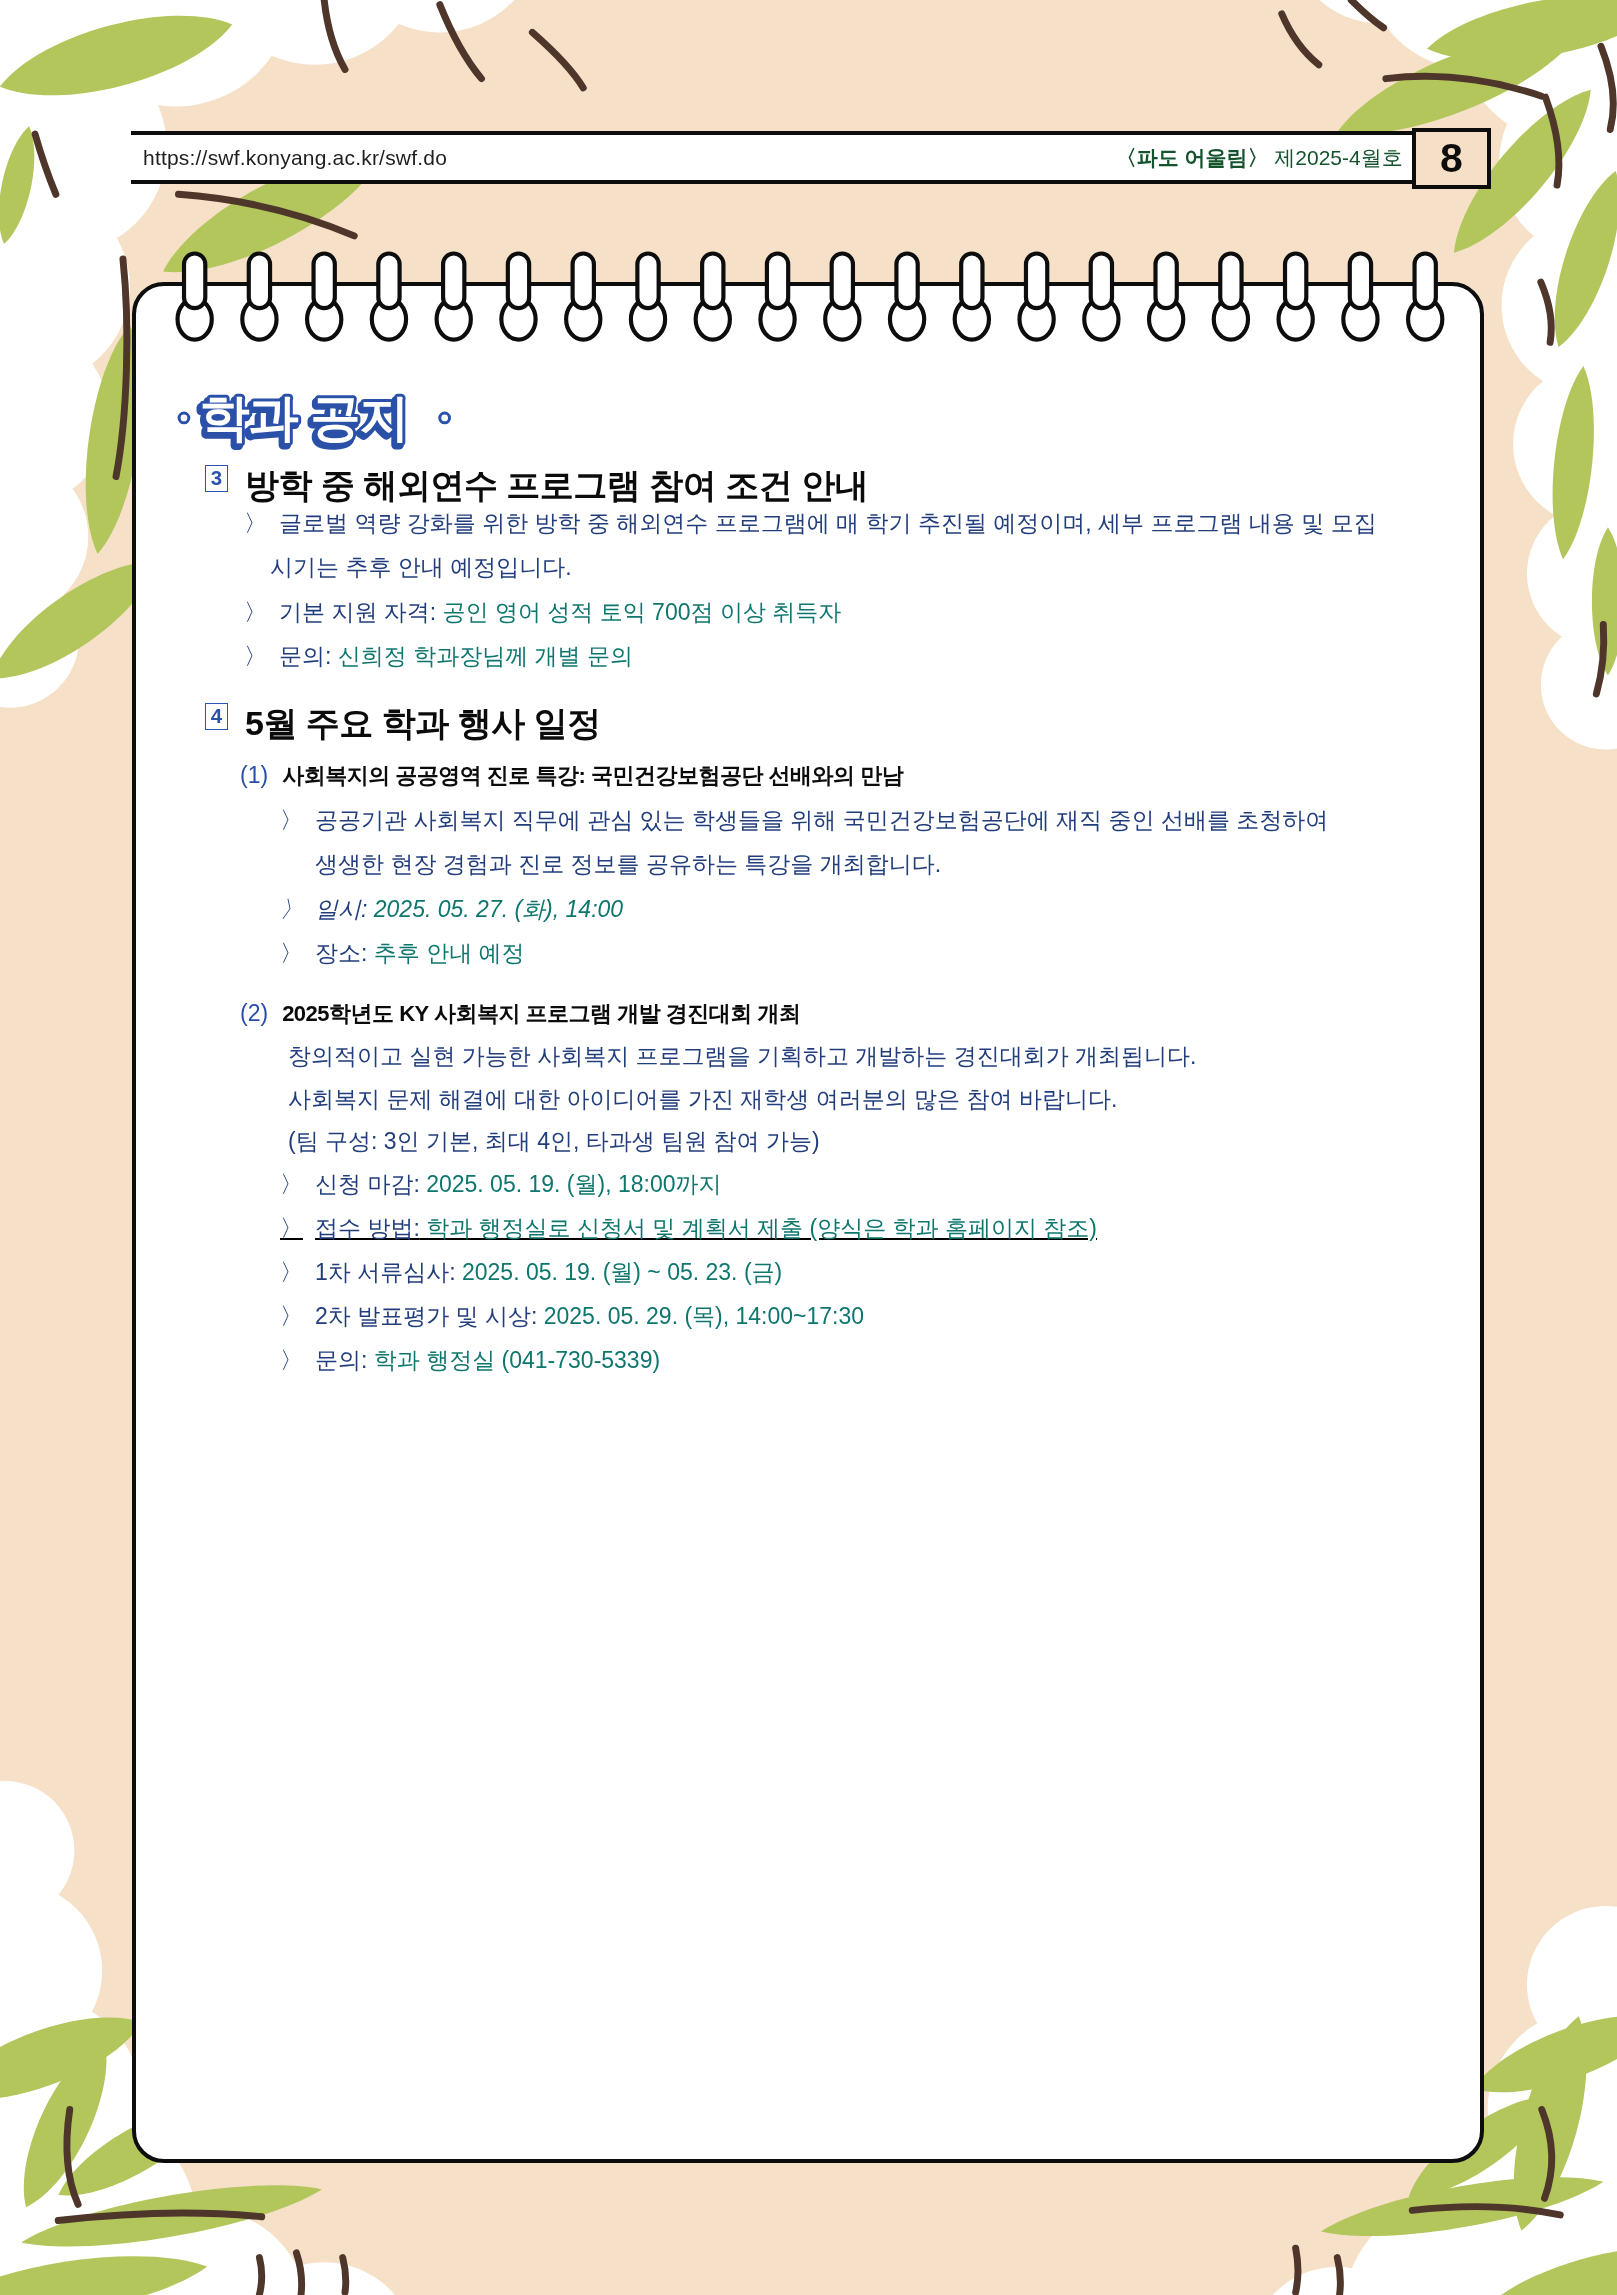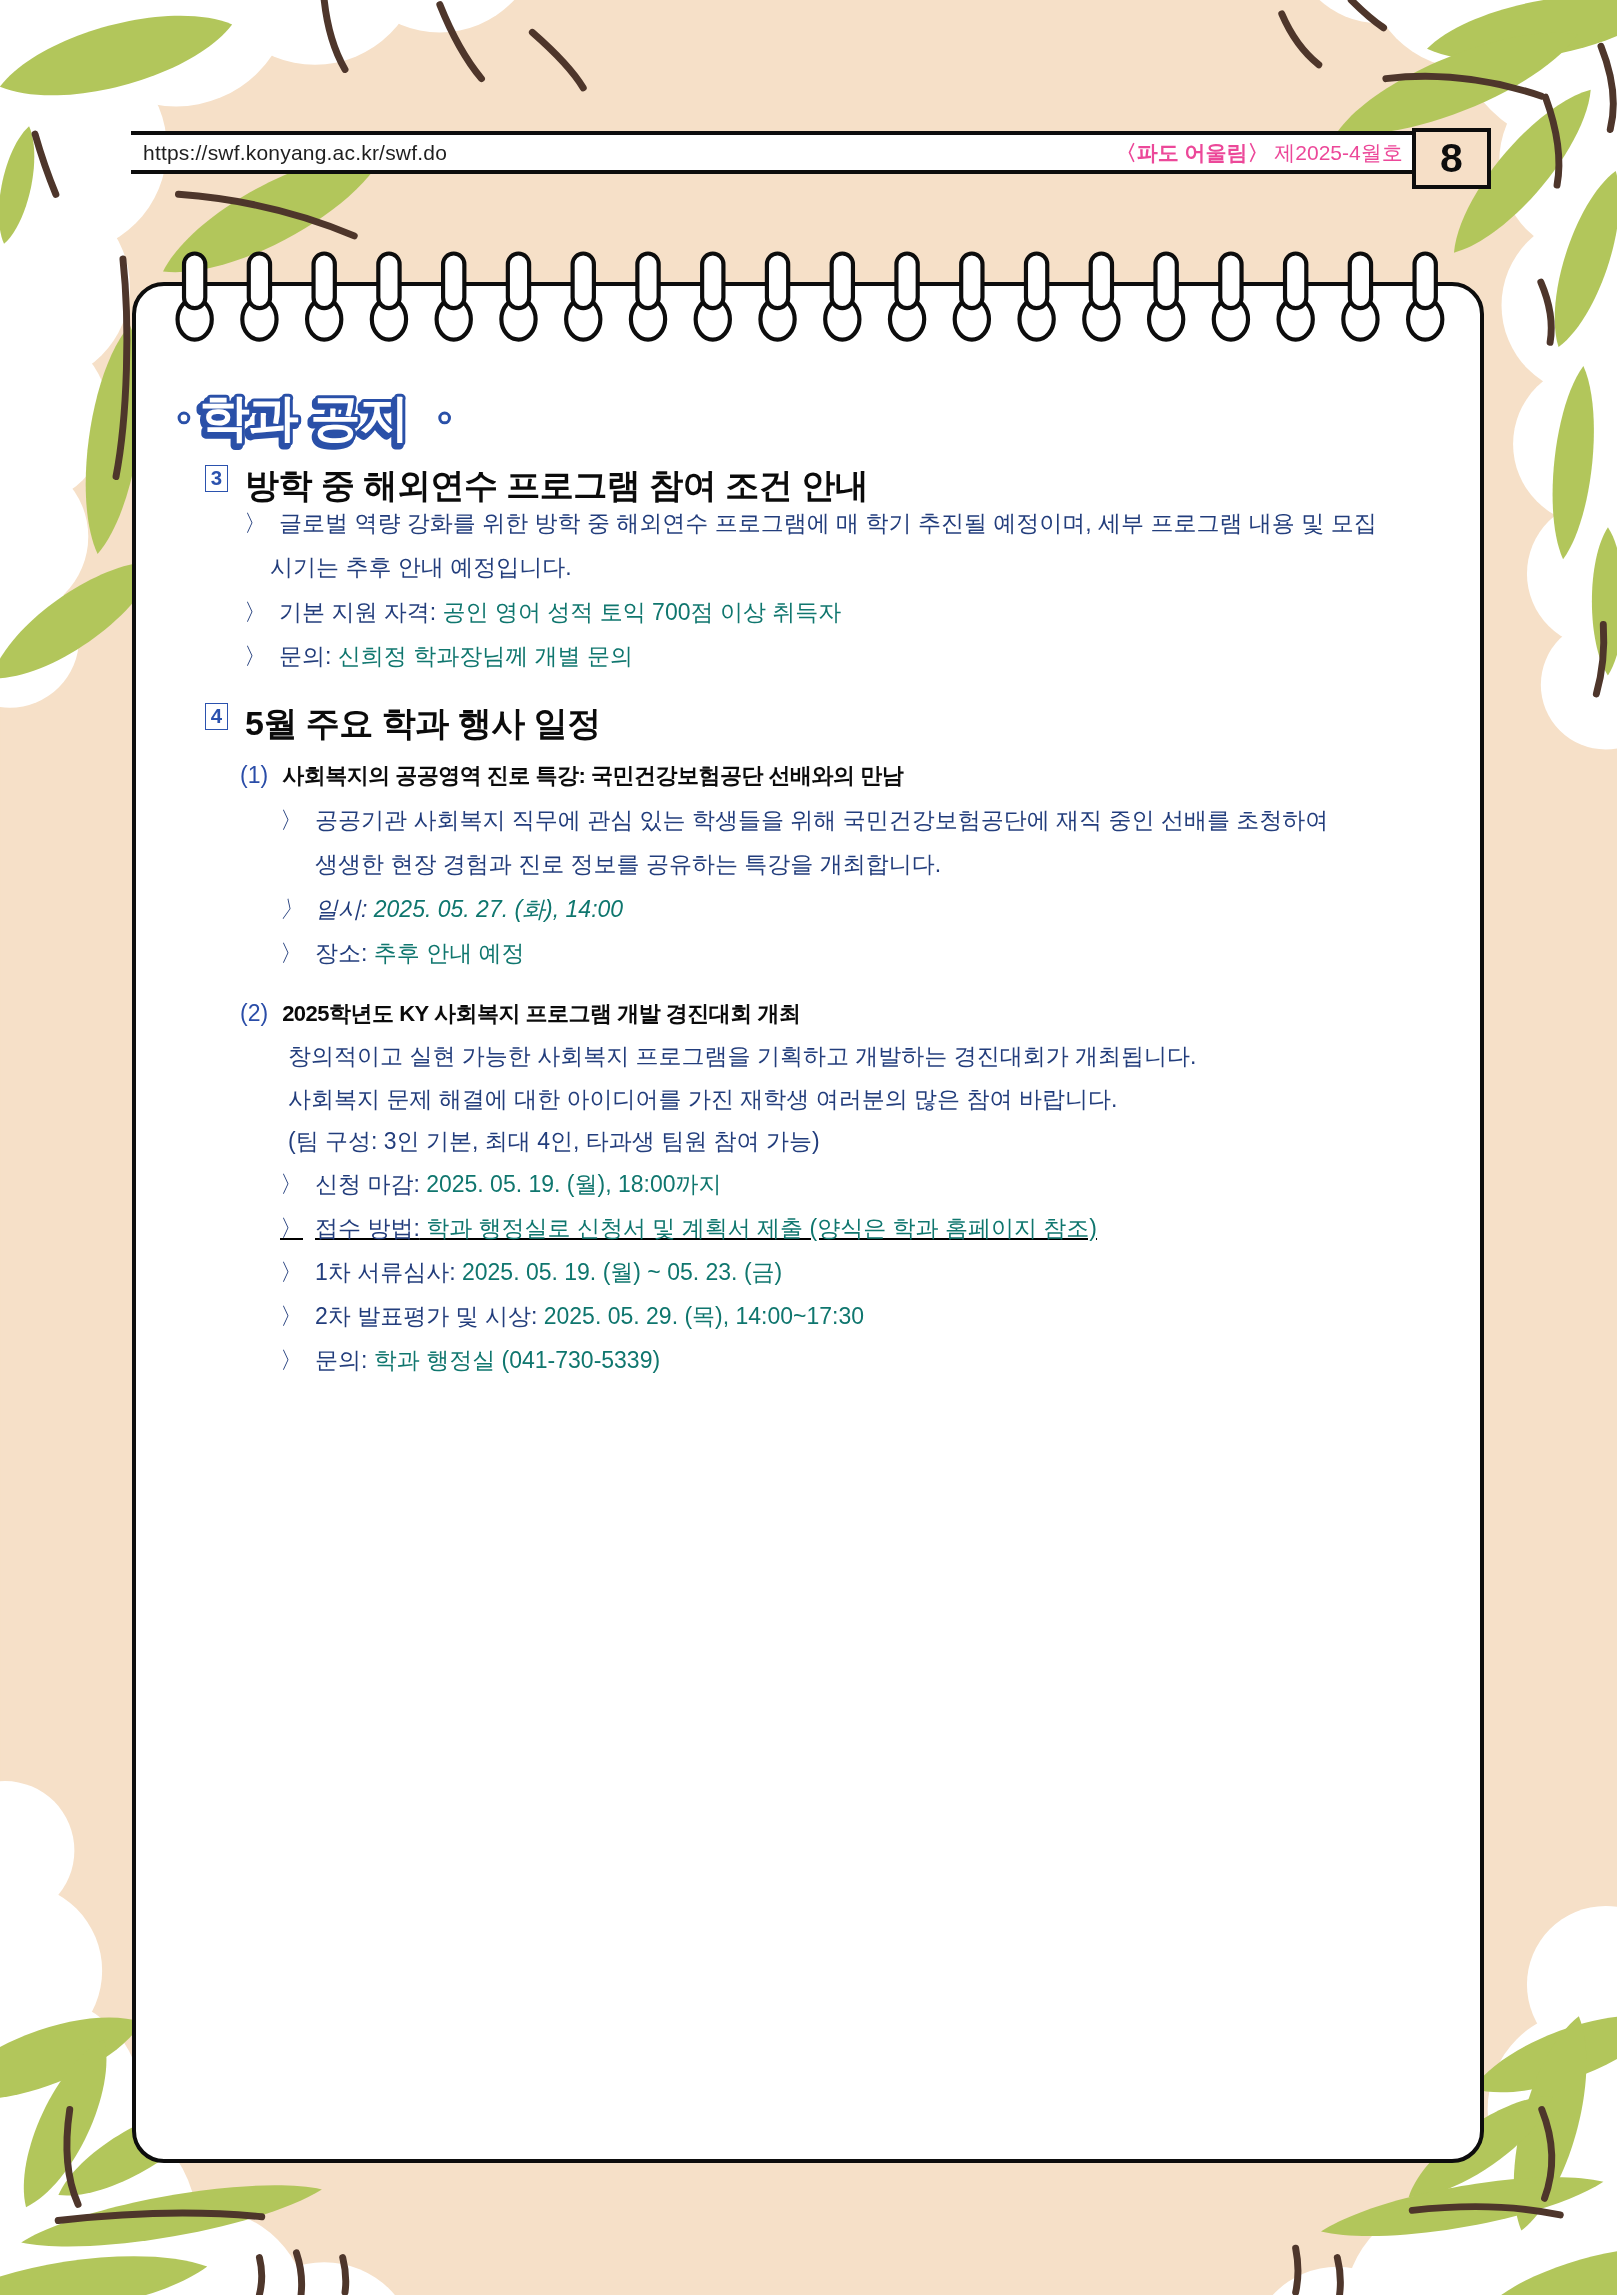--- a/index.html
+++ b/index.html
@@ -4,27 +4,27 @@
 <style>
   html,body{margin:0;padding:0;background:#ffffff;}
   #page{
     position:relative; width:1618px; height:2295px; overflow:hidden;
     font-family:"Liberation Sans", sans-serif; background:#f6e0c8;
   }
   svg{display:block;}
   #bg{position:absolute;left:0;top:0;z-index:0;}
   
   #headerbar{
-    position:absolute; left:131px; top:131px; width:1281px; height:43px;
+    position:absolute; left:131px; top:131px; width:1281px; height:53px;
     box-sizing:border-box; background:#ffffff; z-index:4;
     border-top:4.2px solid #0d0d0d; border-bottom:4.2px solid #0d0d0d;
     display:flex; align-items:center; justify-content:space-between;
   }
   #header-url{ margin-left:12px; font-size:21px; color:#1f1f1f; letter-spacing:0.2px;}
-  #header-issue{ margin-right:9.3px; font-size:21px; color:#ec4899; }
+  #header-issue{ margin-right:9.3px; font-size:21px; color:#14532d; }
   #header-issue .b{ font-weight:bold; }
   #pagenum-box{
     position:absolute; left:1412px; top:128px; width:79px; height:61px;
     box-sizing:border-box; background:#f6dfc7; border:4.2px solid #0d0d0d; z-index:4;
     display:flex; align-items:center; justify-content:center;
     font-size:41px; font-weight:bold; color:#0d0d0d;
   }
   
   #card{
     position:absolute; left:132px; top:282px; width:1352px; height:1881px;

